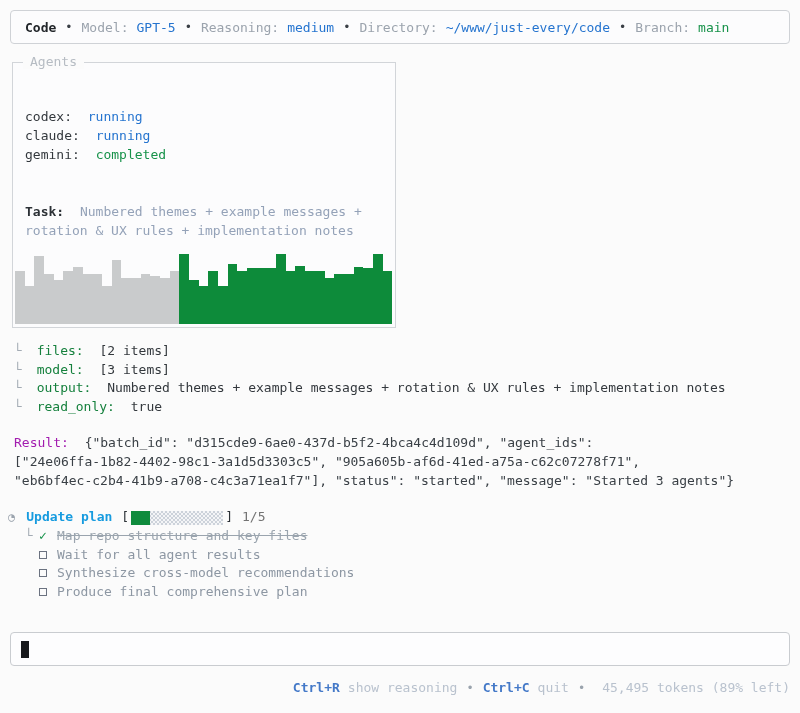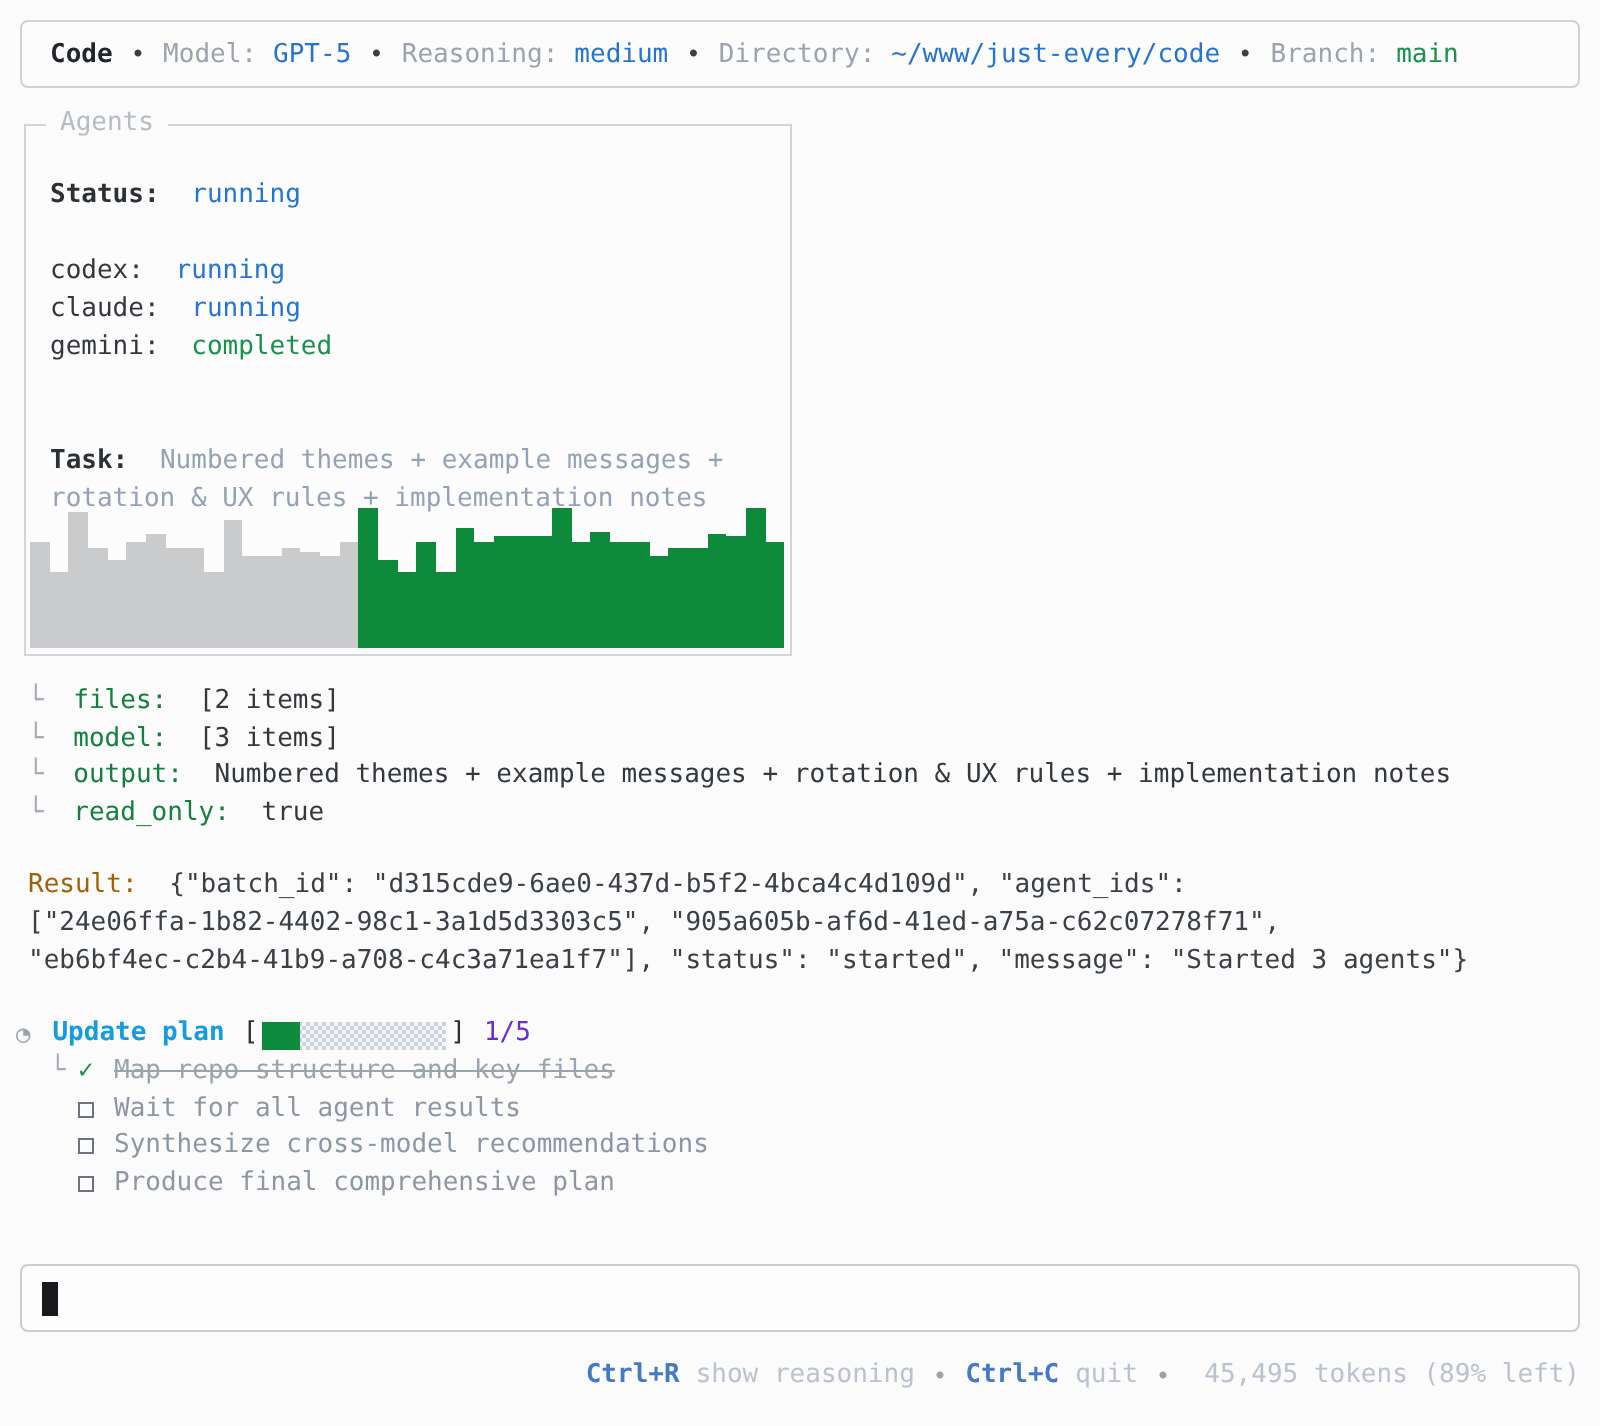--- a/index.html
+++ b/index.html
@@ -38,35 +38,35 @@
   
   .params { position:absolute; left:14px; top:342px; }
   .params .row { height:18.7px; line-height:18.7px; white-space:nowrap; }
   .tree { color:#a3abb4; }
   .pkey { color:#15803d; margin-left:7px; }
   .pval { color:#33383d; margin-left:8px; }
 
   
   .result { position:absolute; left:14px; top:433px; width:772px; }
   .result .line { min-height:19.2px; line-height:19.2px; white-space:nowrap; color:#3a4046; }
-  .result-label { color:#a16207; }
+  .result-label { color:#a21caf; }
   .result-first { margin-left:8px; }
 
   
   .plan-header { position:absolute; left:8px; top:507px; height:20px; line-height:20px;
                  display:flex; align-items:center; white-space:nowrap; }
   .clock { color:#9aa3ad; font-size:12px; }
   .plan-title { color:#169bdf; font-weight:bold; margin-left:11px; }
   .bracket { color:#2c3136; margin-left:9px; }
   .bracket2 { color:#2c3136; }
   .pbar { display:inline-block; width:92px; height:14px; margin:0 2px; position:relative; top:1px;
           background-image:repeating-conic-gradient(#ccd2da 0% 25%, #f4f5f7 0% 50%);
           background-size:4px 4px; }
   .pbar-fill { height:100%; background:#0f8b3d; }
-  .plan-count { color:#6d28d9; margin-left:9px; }
+  .plan-count { color:#737373; margin-left:9px; }
 
   .plan-list { position:absolute; left:25px; top:527px; }
   .plan-list .item { height:18.6px; line-height:18.6px; white-space:nowrap; display:flex; align-items:center; }
   .item .branch { color:#a3abb4; width:14px; }
   .item .spacer { width:14px; }
   .check { color:#17924a; width:16px; }
   .cbox { width:16px; display:flex; align-items:center; }
   .cbox i { display:block; width:8px; height:8px; border:1px solid #6b7280; background:transparent; }
   .txt-done { color:#9aa4ae; text-decoration:line-through; margin-left:2px; }
   .txt-active { color:#1a6ed8; font-weight:bold; margin-left:2px; }
@@ -102,24 +102,20 @@
     <span class="lbl">Directory:</span>
     <span class="val-blue">~/www/just-every/code</span>
     <span class="sep">•</span>
     <span class="lbl">Branch:</span>
     <span class="val-green">main</span>
   </div>
 
   <div class="agents-box">
     <span class="agents-title">Agents</span>
     <div class="agents-content">
-      <div class="row">
-        <span class="k-bold">Status:</span>
-        <span class="v-run">running</span>
-      </div>
       <div class="row"></div>
       <div class="row">
         <span class="k">codex:</span>
         <span class="v-run">running</span>
       </div>
       <div class="row">
         <span class="k">claude:</span>
         <span class="v-run">running</span>
       </div>
       <div class="row">

